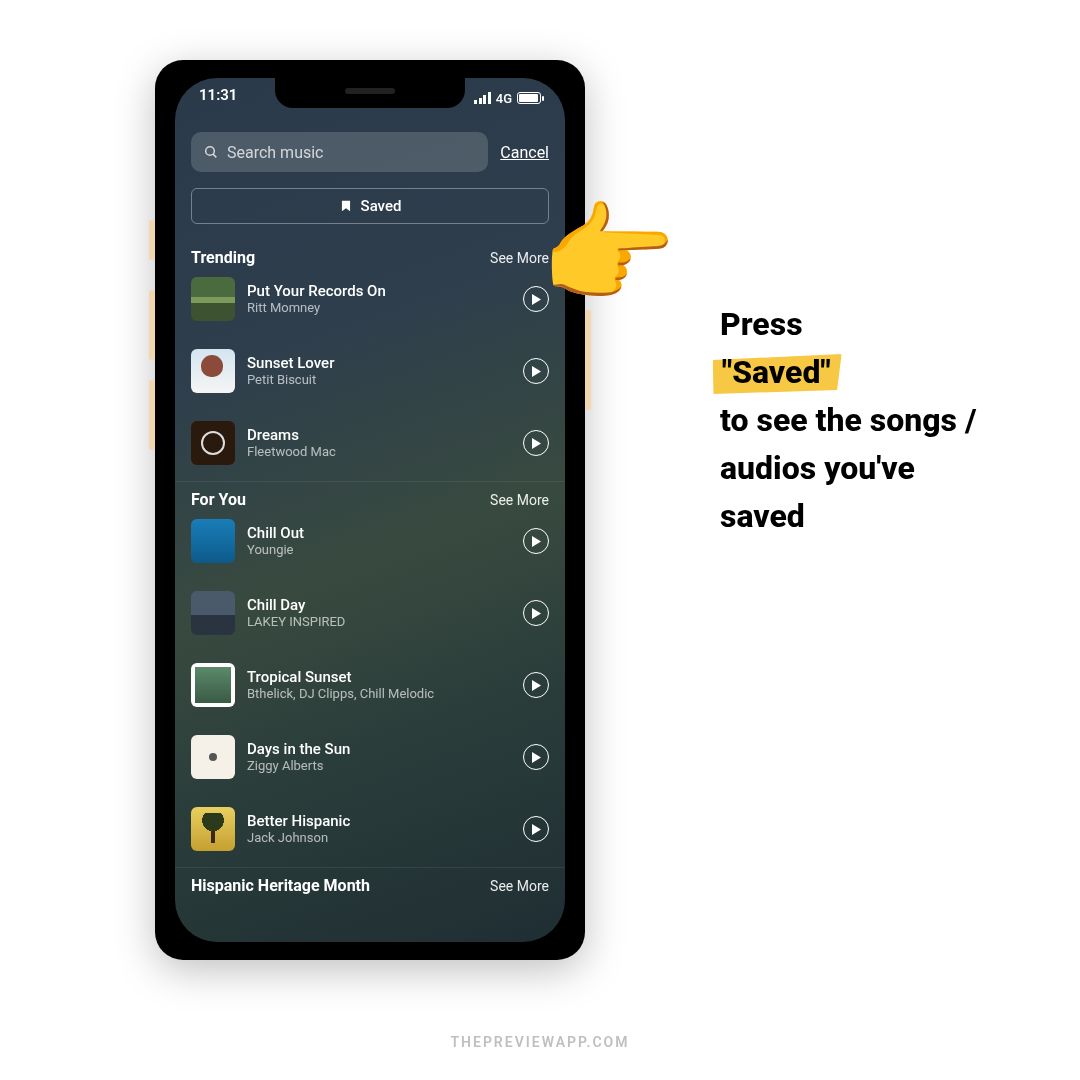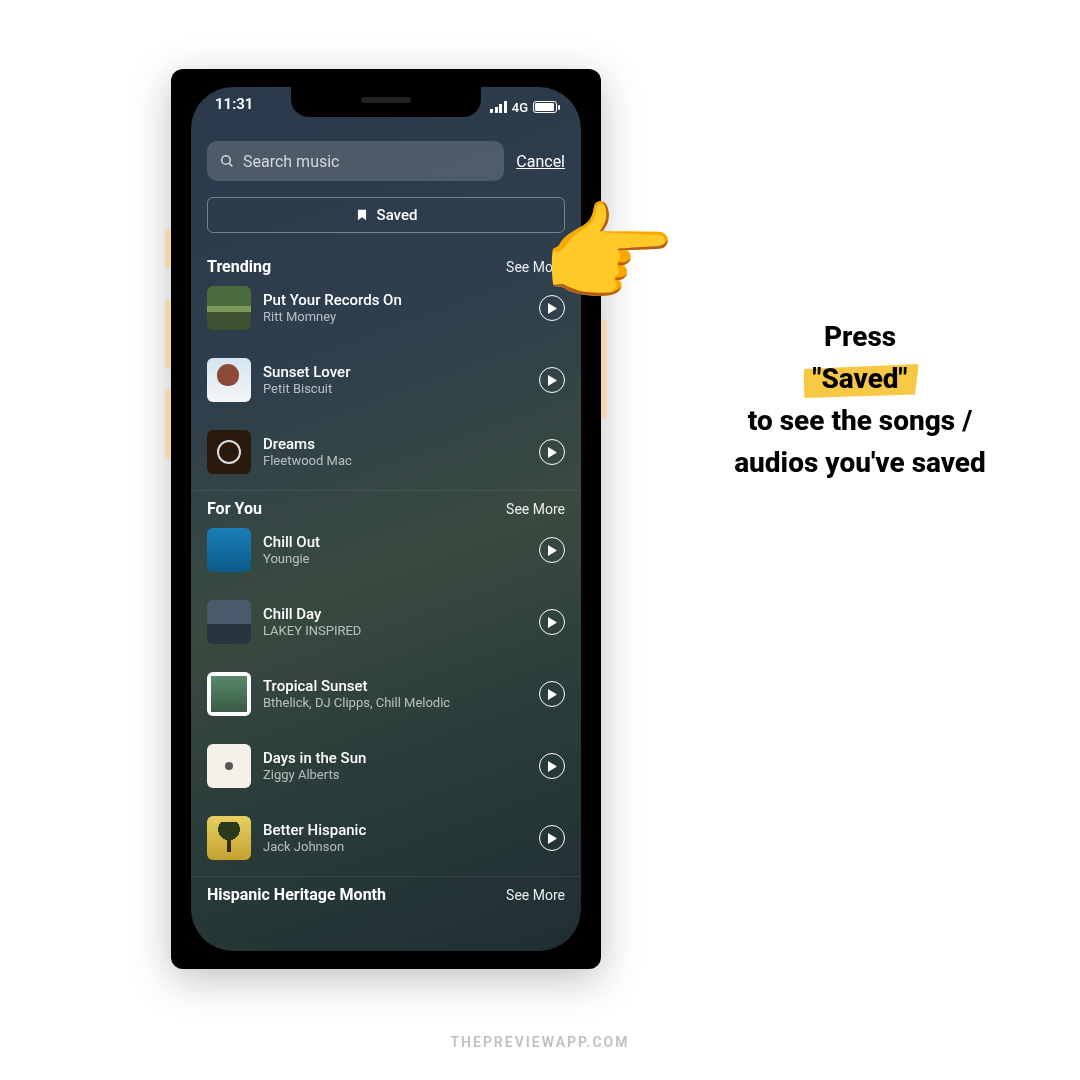--- a/index.html
+++ b/index.html
@@ -8,28 +8,27 @@
     height: 1080px;
     background: #fff;
     font-family: -apple-system, BlinkMacSystemFont, "Segoe UI", Roboto, sans-serif;
     position: relative;
     overflow: hidden;
   }
   .stage { position: absolute; inset: 0; }
   
   .phone {
     position: absolute;
-    left: 171px;
+    left: 155px;
     top: 60px;
     width: 430px;
     height: 900px;
     background: #000;
-    border-radius: 12px;
+    border-radius: 28px;
     box-shadow: 0 10px 40px rgba(0,0,0,0.25);
-    margin-top: 9px;
   }
   .side-btn {
     position: absolute;
     background: #f1d6b0;
     width: 6px;
     border-radius: 3px;
   }
   .side-btn.b1 { left:-6px; top:160px; height:40px; }
   .side-btn.b2 { left:-6px; top:230px; height:70px; }
   .side-btn.b3 { left:-6px; top:320px; height:70px; }
@@ -153,25 +152,24 @@
     height: 140px;
     font-size: 110px;
     line-height:1;
     transform: scaleX(-1);
   }
 
   
   .note {
     position:absolute;
     left: 720px;
-    top: 316px;
+    top: 300px;
     width: 280px;
-    text-align:center;
     font-weight:800;
-    font-size:28px;
+    font-size:32px;
     line-height:1.5;
     color:#000;
   }
   .note .hl {
     position:relative; display:inline-block; padding:0 2px;
   }
   .note .hl::before{
     content:"";
     position:absolute;
     left:-8px; right:-8px; top:6px; bottom:2px;

